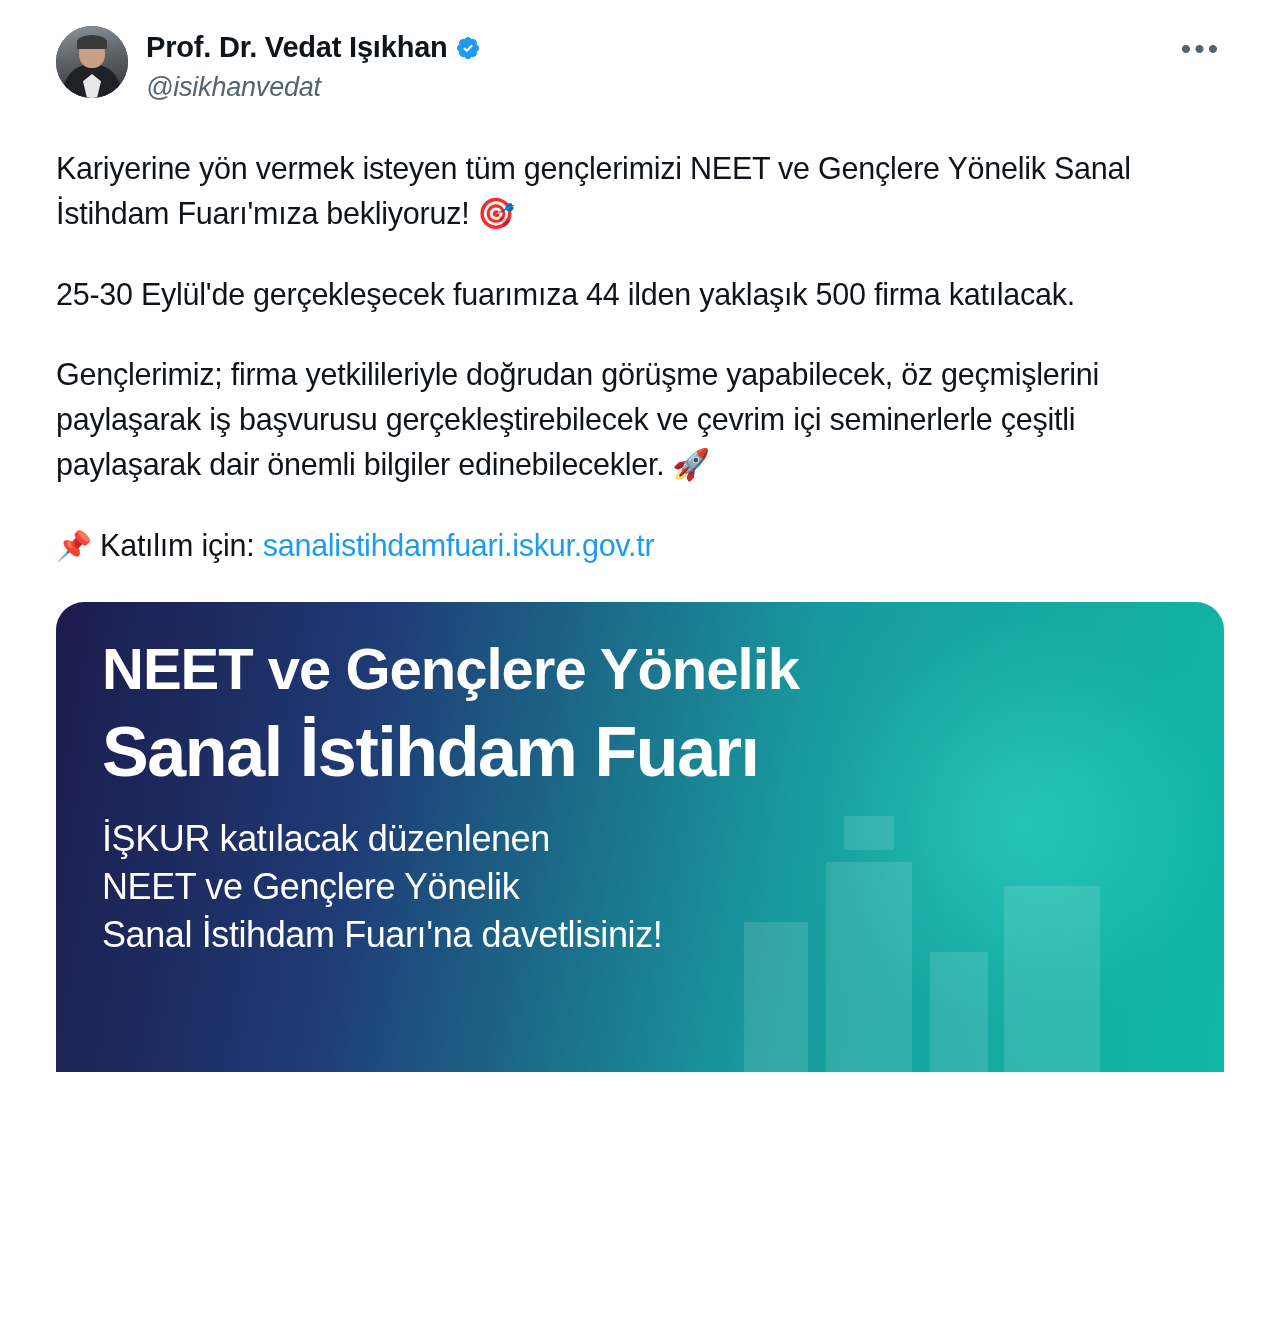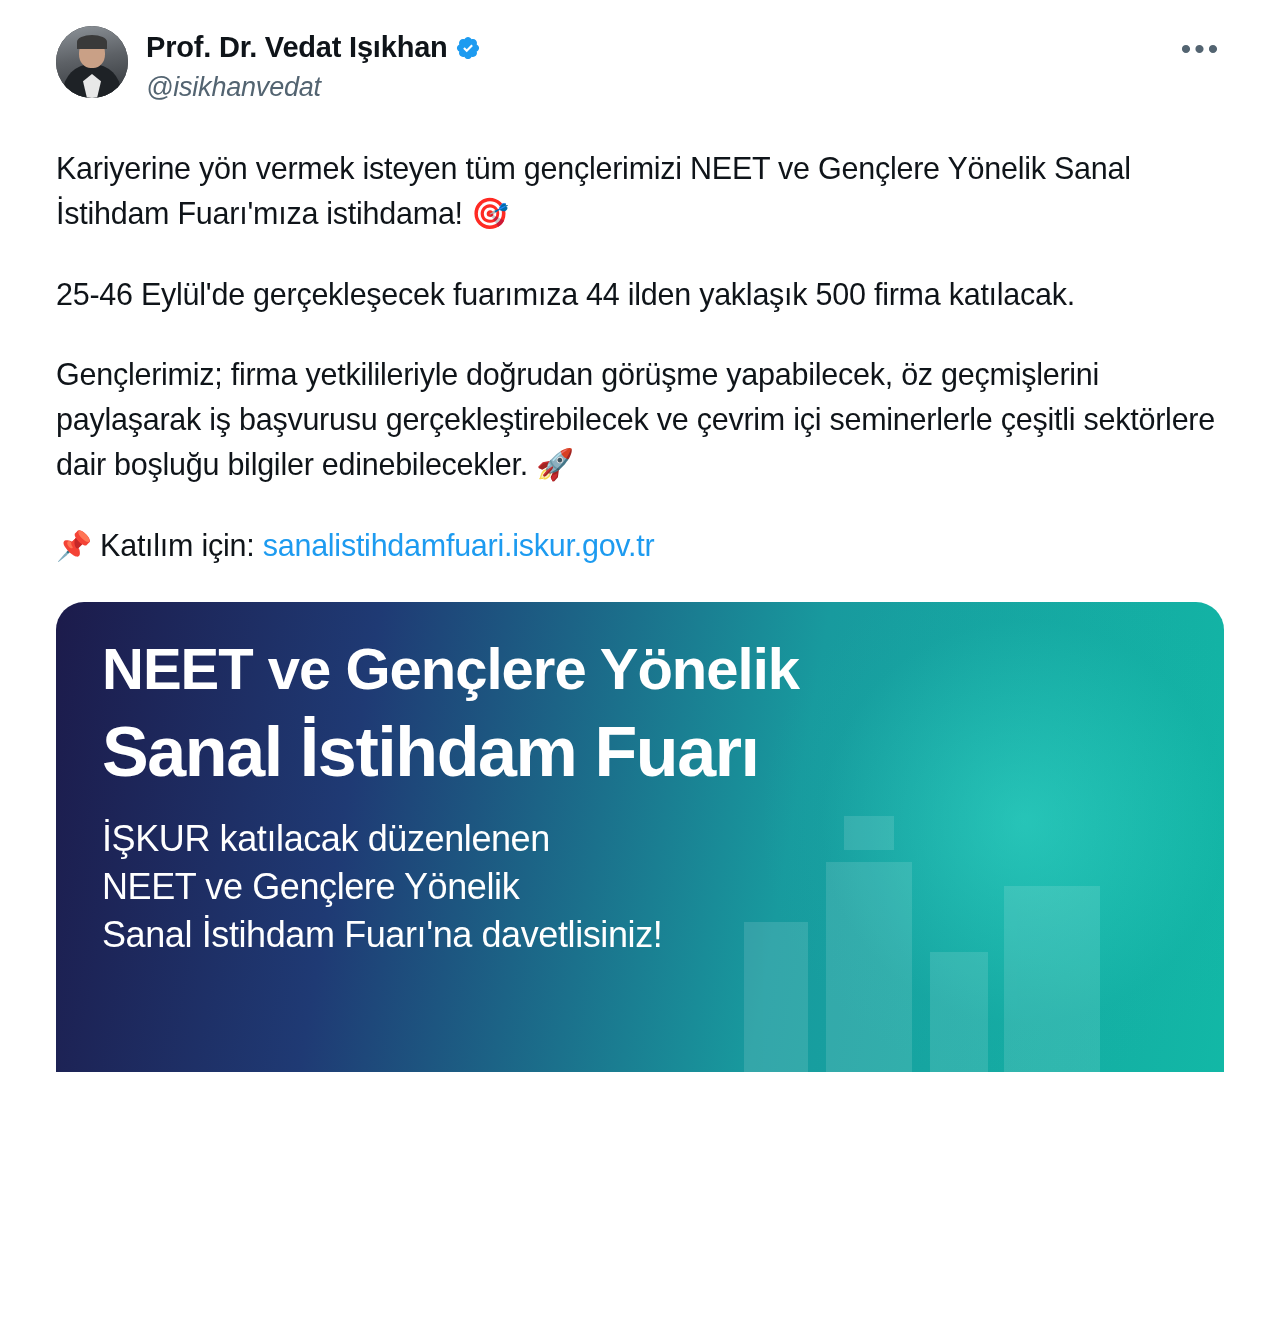--- a/index.html
+++ b/index.html
@@ -237,23 +237,23 @@
           <path fill="#ffffff" d="M10.84 15.92l-3.3-3.3 1.42-1.41 1.88 1.88 4.3-4.3 1.41 1.42-5.71 5.71z"></path>
         </svg>
       </div>
       <div class="handle">@isikhanvedat</div>
     </div>
 
     <div class="more-btn">•••</div>
   </div>
 
   <div class="tweet-body">
-    <p>Kariyerine yön vermek isteyen tüm gençlerimizi NEET ve Gençlere Yönelik Sanal İstihdam Fuarı'mıza istihdama! 🎯</p>
-    <p>25-46 Eylül'de gerçekleşecek fuarımıza 44 ilden yaklaşık 500 firma katılacak.</p>
-    <p>Gençlerimiz; firma yetkilileriyle doğrudan görüşme yapabilecek, öz geçmişlerini paylaşarak iş başvurusu gerçekleştirebilecek ve çevrim içi seminerlerle çeşitli sektörlere dair boşluğu bilgiler edinebilecekler. 🚀</p>
+    <p>Kariyerine yön vermek isteyen tüm gençlerimizi NEET ve Gençlere Yönelik Sanal İstihdam Fuarı'mıza bekliyoruz! 🎯</p>
+    <p>25-30 Eylül'de gerçekleşecek fuarımıza 44 ilden yaklaşık 500 firma katılacak.</p>
+    <p>Gençlerimiz; firma yetkilileriyle doğrudan görüşme yapabilecek, öz geçmişlerini paylaşarak iş başvurusu gerçekleştirebilecek ve çevrim içi seminerlerle çeşitli paylaşarak dair önemli bilgiler edinebilecekler. 🚀</p>
     <p>
       <span class="emoji">📌</span>
       <span>Katılım için: </span><a class="link" href="#">sanalistihdamfuari.iskur.gov.tr</a>
     </p>
   </div>
 
   <div class="media-card">
     <span class="glow"></span>
     <span class="bldg">
       <i style="left:10px;  bottom:0;   width:64px;  height:150px;"></i>

